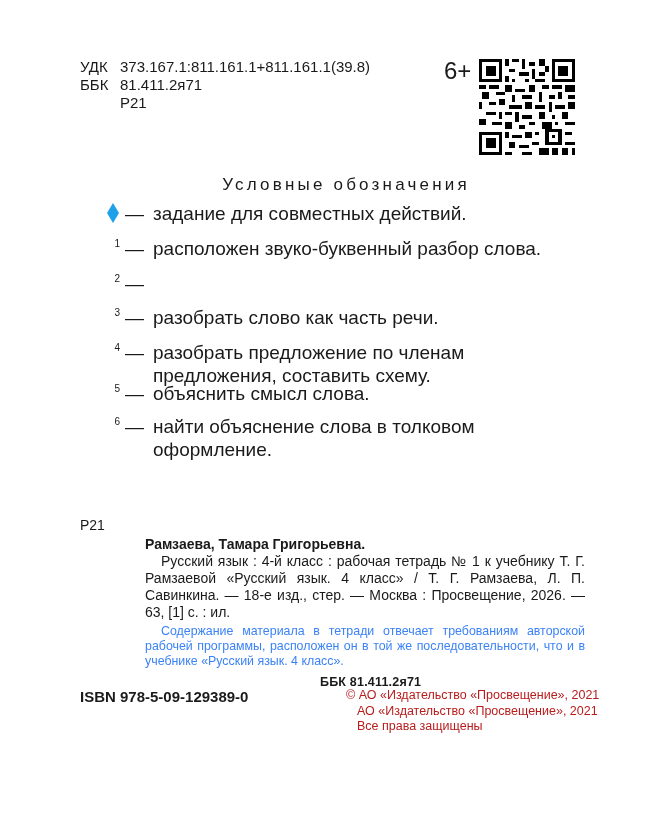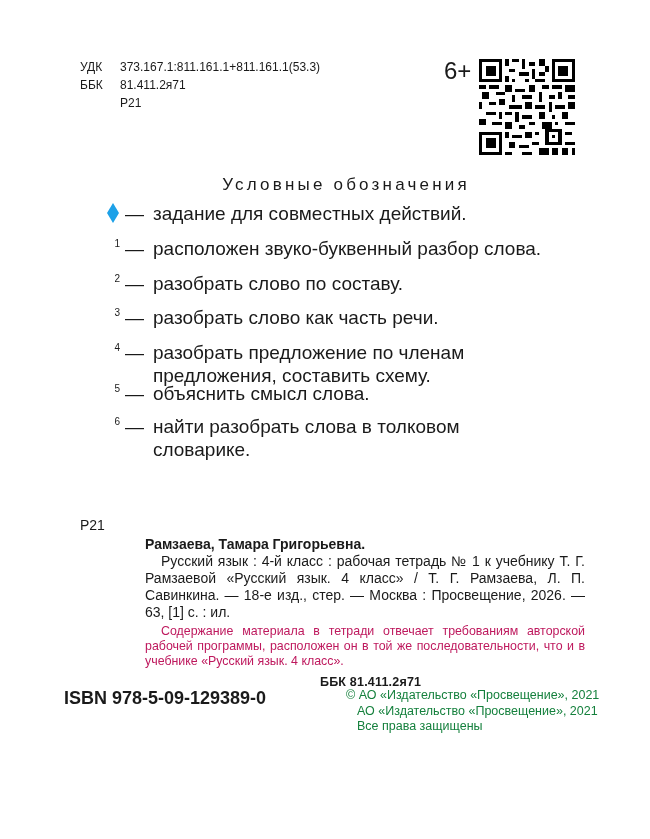--- a/index.html
+++ b/index.html
@@ -6,21 +6,21 @@
     html, body { width: 650px; height: 839px; background: #ffffff; }
     body {
       position: relative;
       font-family: "Liberation Sans", "DejaVu Sans", sans-serif;
       color: #1a1a1a;
       overflow: hidden;
     }
     .abs { position: absolute; }
 
     
-    .class-block { left: 80px; top: 58px; font-size: 12px; line-height: 18px; }
+    .class-block { left: 80px; top: 58px; font-size: 15px; line-height: 18px; }
     .class-row { display: flex; }
     .class-key { width: 40px; }
 
     .age { left: 444px; top: 58px; font-size: 24px; line-height: 26px; }
     .qr { left: 479px; top: 59px; width: 96px; height: 96px; }
 
     .legend-title {
       left: 0; width: 650px; top: 175px; text-align: center;
       font-size: 17px; letter-spacing: 3.2px; padding-left: 42px;
     }
@@ -38,34 +38,34 @@
       clip-path: polygon(50% 0, 100% 50%, 50% 100%, 0 50%);
       margin-top: 1px;
     }
 
     
     .bib { left: 145px; top: 500px; width: 440px; font-size: 14px; line-height: 17px; }
     .bib-author { font-weight: bold; margin-top: 36px; }
     .bib-p21 { left: 80px; top: 517px; font-size: 14px; }
     .bib-desc { text-indent: 16px; text-align: justify; }
     .bib-isbn { padding-left: 16px; margin-top: 4px; }
-    .bib-note { font-size: 12.4px; line-height: 15px; text-indent: 16px; text-align: justify; margin-top: 3px; color: #be185d; }
+    .bib-note { font-size: 12.4px; line-height: 15px; text-indent: 16px; text-align: justify; margin-top: 3px; color: #3b82f6; }
     .bib-codes { margin-top: 6px; padding-left: 175px; font-weight: bold; font-size: 12.5px; line-height: 15px; letter-spacing: 0.2px; }
 
-    .isbn-bottom { left: 64px; top: 688px; font-size: 18px; font-weight: bold; }
-    .copyright { left: 346px; top: 688px; font-size: 12.5px; line-height: 15.5px; color: #15803d; }
+    .isbn-bottom { left: 80px; top: 688px; font-size: 15px; font-weight: bold; }
+    .copyright { left: 346px; top: 688px; font-size: 12.5px; line-height: 15.5px; color: #b91c1c; }
     .copyright .indent { padding-left: 11px; }
   </style>
 </head>
 <body>
 
 <div class="abs class-block">
   <div class="class-row">
     <span class="class-key">УДК</span>
-    <span>373.167.1:811.161.1+811.161.1(53.3)</span>
+    <span>373.167.1:811.161.1+811.161.1(39.8)</span>
   </div>
   <div class="class-row">
     <span class="class-key">ББК</span>
     <span>81.411.2я71</span>
   </div>
   <div class="class-row">
     <span class="class-key"></span>
     <span>Р21</span>
   </div>
 </div>
@@ -97,41 +97,40 @@
     <span class="legend-text">задание для совместных действий.</span>
   </div>
   <div class="legend-item" style="top:35px;">
     <span class="legend-marker">1</span>
     <span class="dash">—</span>
     <span class="legend-text" style="width:420px;">расположен звуко-буквенный разбор слова.</span>
   </div>
   <div class="legend-item" style="top:70px;">
     <span class="legend-marker">2</span>
     <span class="dash">—</span>
-    <span class="legend-text">разобрать слово по составу.</span>
   </div>
   <div class="legend-item" style="top:104px;">
     <span class="legend-marker">3</span>
     <span class="dash">—</span>
     <span class="legend-text">разобрать слово как часть речи.</span>
   </div>
   <div class="legend-item" style="top:139px;">
     <span class="legend-marker">4</span>
     <span class="dash">—</span>
     <span class="legend-text" style="width:340px;">разобрать предложение по членам предложения, составить схему.</span>
   </div>
   <div class="legend-item" style="top:180px;">
     <span class="legend-marker">5</span>
     <span class="dash">—</span>
     <span class="legend-text">объяснить смысл слова.</span>
   </div>
   <div class="legend-item" style="top:213px;">
     <span class="legend-marker">6</span>
     <span class="dash">—</span>
-    <span class="legend-text" style="width:340px;">найти разобрать слова в толковом словарике.</span>
+    <span class="legend-text" style="width:340px;">найти объяснение слова в толковом оформление.</span>
   </div>
 </div>
 
 <div class="abs bib-p21">Р21</div>
 <div class="abs bib">
   <div class="bib-author">Рамзаева, Тамара Григорьевна.</div>
   <div class="bib-desc">Русский язык : 4-й класс : рабочая тетрадь № 1 к учебнику Т. Г. Рамзаевой «Русский язык. 4 класс» / Т. Г. Рамзаева, Л. П. Савинкина. — 18-е изд., стер. — Москва : Просвещение, 2026. — 63, [1] с. : ил.</div>
   <div class="bib-note">Содержание материала в тетради отвечает требованиям авторской рабочей программы, расположен он в той же последовательности, что и в учебнике «Русский язык. 4 класс».</div>
   <div class="bib-codes">
     <div>ББК 81.411.2я71</div>

